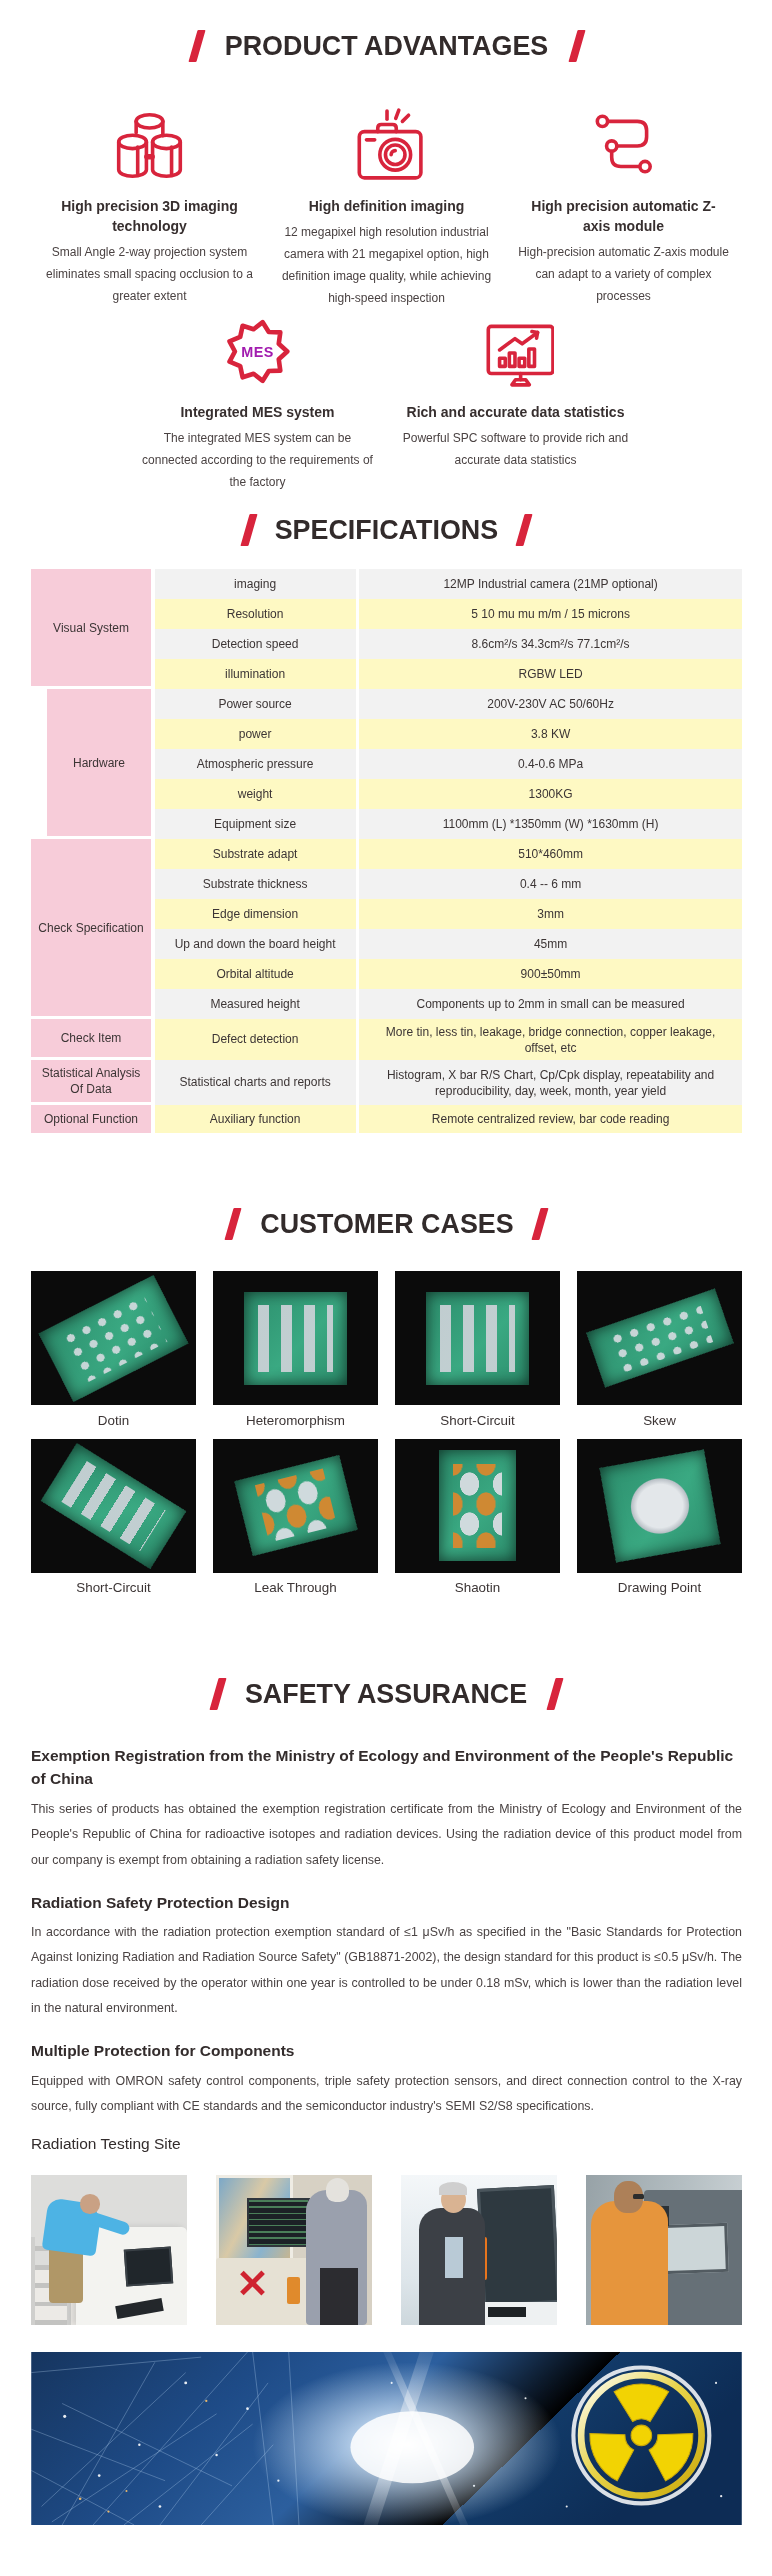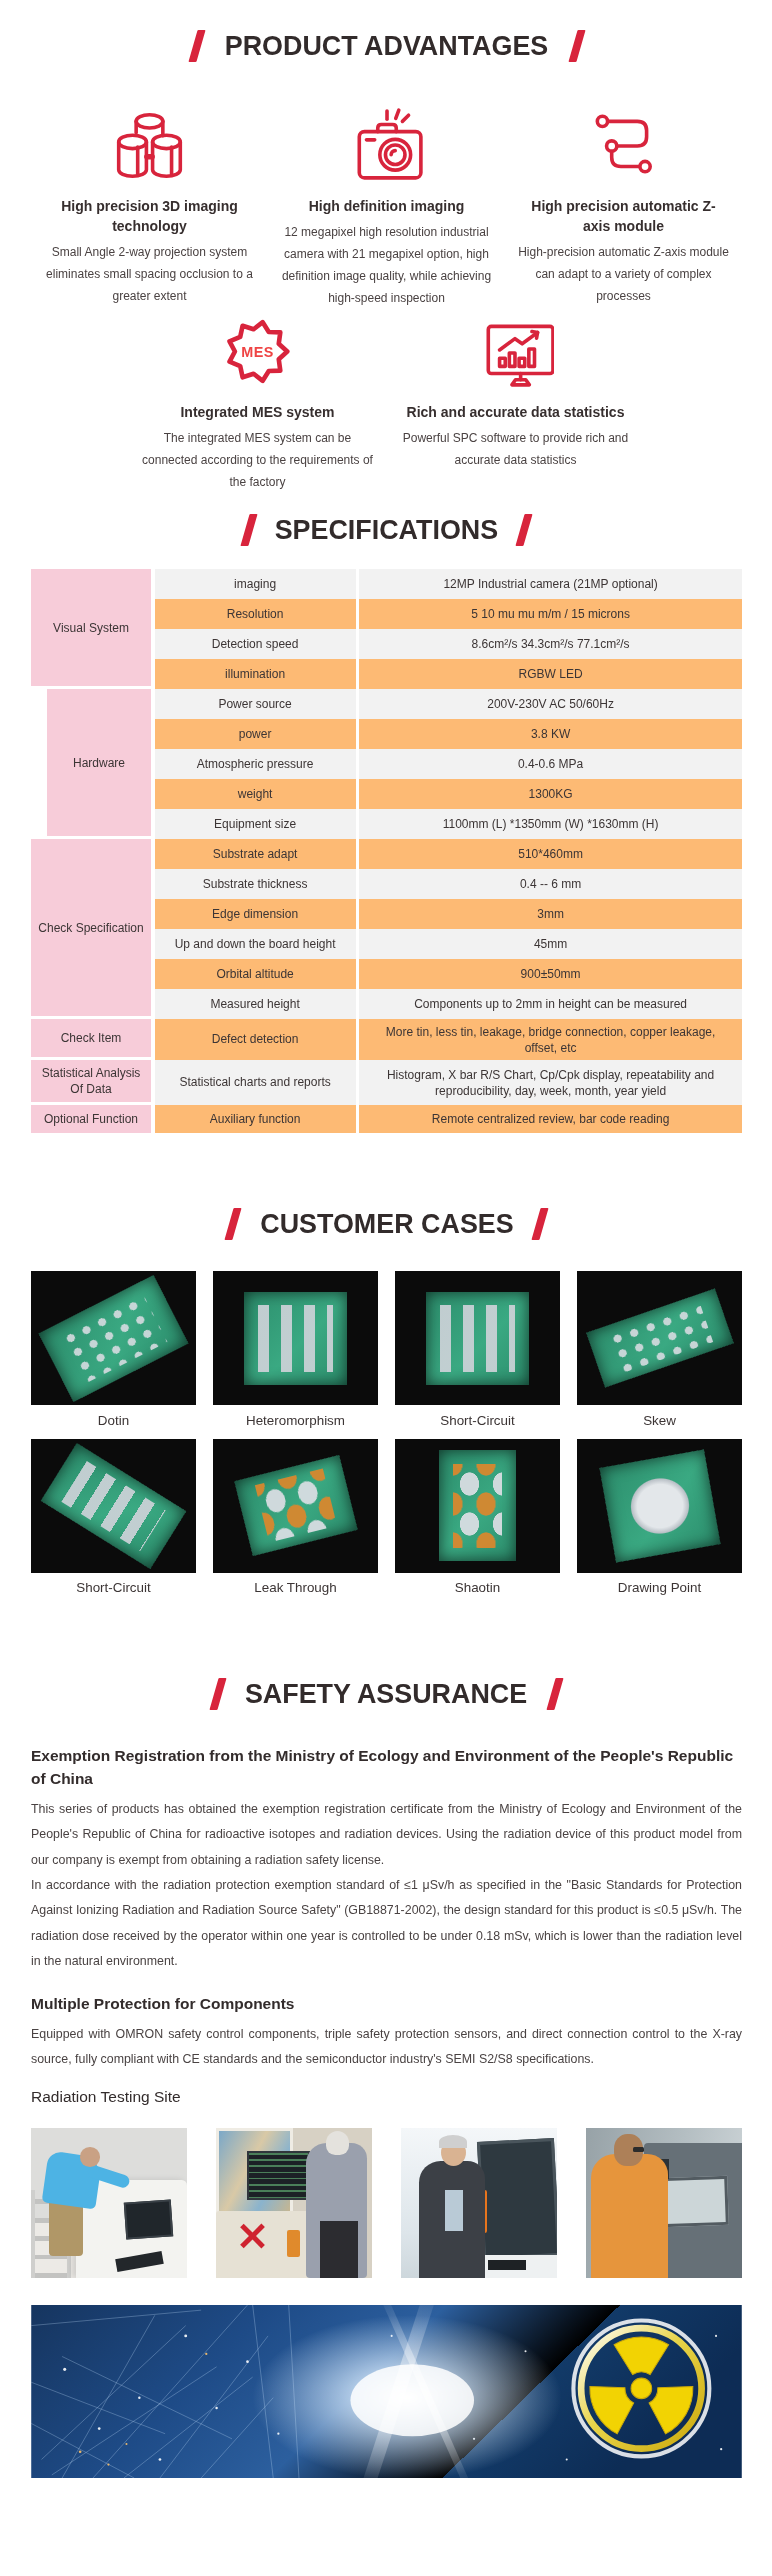--- a/index.html
+++ b/index.html
@@ -27,21 +27,21 @@
   .sec-advantages { padding-top: 30px; }
   .adv-row { display: flex; justify-content: center; }
   .adv-row-1 { margin-top: 45px; }
   .adv-row-2 { margin-top: 3.1px; }
   .adv-card { width: 237px; text-align: center; }
   .adv-row-2 .adv-card { width: 258px; }
   .adv-icon { height: 77px; display: flex; align-items: flex-end; justify-content: center; position: relative; }
   .adv-icon svg { stroke: #d8243c; fill: none; stroke-width: 7; stroke-linecap: round; stroke-linejoin: round; }
   .adv-icon .icon-label {
     position: absolute; left: 0; right: 0; top: 31px; text-align: center;
-    color: #ef4444; font-weight: 700; font-size: 14.4px; letter-spacing: 0.5px;
+    color: #a21caf; font-weight: 700; font-size: 14.4px; letter-spacing: 0.5px;
   }
   .adv-head {
     margin-top: 13.4px; font-size: 14px; font-weight: 700; color: #372f2f;
     line-height: 1.42; padding: 0 15.5px;
   }
   .adv-body {
     margin-top: 5.2px; font-size: 12px; font-weight: 400; color: #4a4242;
     line-height: 1.82; padding: 0 9.3px;
   }
 
@@ -63,21 +63,21 @@
   .g-cell.last { border-bottom: none; }
   .g1 { grid-row: 1 / span 4; }
   .g2 { grid-row: 5 / span 5; margin-left: 16px; }
   .g3 { grid-row: 10 / span 6; }
   .g4 { grid-row: 16; }
   .g5 { grid-row: 17; }
   .g6 { grid-row: 18; }
   .p-cell { grid-column: 2; display: flex; align-items: center; justify-content: center; line-height: 1.3; padding: 0 4.1px; }
   .v-cell { grid-column: 3; display: flex; align-items: center; justify-content: center; text-align: center; line-height: 1.35; padding: 0 14.4px; }
   .row-grey { background: #f2f2f2; }
-  .row-white { background: #fdba74; }
+  .row-white { background: #fef9c3; }
 
   
   .sec-cases { margin-top: 75px; }
   .case-row { display: flex; justify-content: space-between; margin-top: 31px; }
   .case-row.second { margin-top: 11.3px; }
   .case { width: 165px; text-align: center; }
   .case-img {
     width: 165px; height: 134px; background: #0b0b0b; position: relative;
     overflow: hidden; display: flex; align-items: center; justify-content: center;
   }
@@ -320,21 +320,21 @@
     <div class="v-cell row-white" style="grid-row:10">510*460mm</div>
     <div class="p-cell row-grey" style="grid-row:11">Substrate thickness</div>
     <div class="v-cell row-grey" style="grid-row:11">0.4 -- 6 mm</div>
     <div class="p-cell row-white" style="grid-row:12">Edge dimension</div>
     <div class="v-cell row-white" style="grid-row:12">3mm</div>
     <div class="p-cell row-grey" style="grid-row:13">Up and down the board height</div>
     <div class="v-cell row-grey" style="grid-row:13">45mm</div>
     <div class="p-cell row-white" style="grid-row:14">Orbital altitude</div>
     <div class="v-cell row-white" style="grid-row:14">900±50mm</div>
     <div class="p-cell row-grey" style="grid-row:15">Measured height</div>
-    <div class="v-cell row-grey" style="grid-row:15">Components up to 2mm in height can be measured</div>
+    <div class="v-cell row-grey" style="grid-row:15">Components up to 2mm in small can be measured</div>
     <div class="p-cell row-white" style="grid-row:16">Defect detection</div>
     <div class="v-cell row-white" style="grid-row:16">More tin, less tin, leakage, bridge connection, copper leakage, offset, etc</div>
     <div class="p-cell row-grey" style="grid-row:17">Statistical charts and reports</div>
     <div class="v-cell row-grey" style="grid-row:17">Histogram, X bar R/S Chart, Cp/Cpk display, repeatability and reproducibility, day, week, month, year yield</div>
     <div class="p-cell row-white" style="grid-row:18">Auxiliary function</div>
     <div class="v-cell row-white" style="grid-row:18">Remote centralized review, bar code reading</div>
   </div>
 </section>
 
 <section class="sec-cases wrap">
@@ -405,20 +405,21 @@
     <h2>SAFETY ASSURANCE</h2>
     <span class="slash"></span>
   </div>
 
   <div class="safety-block first">
     <h3>Exemption Registration from the Ministry of Ecology and Environment of the People's Republic of China</h3>
     <p>This series of products has obtained the exemption registration certificate from the Ministry of Ecology and Environment of the People's Republic of China for radioactive isotopes and radiation devices. Using the radiation device of this product model from our company is exempt from obtaining a radiation safety license.</p>
   </div>
 
   <div class="safety-block">
+    <h3>Radiation Safety Protection Design</h3>
     <p>In accordance with the radiation protection exemption standard of ≤1 μSv/h as specified in the "Basic Standards for Protection Against Ionizing Radiation and Radiation Source Safety" (GB18871-2002), the design standard for this product is ≤0.5 μSv/h. The radiation dose received by the operator within one year is controlled to be under 0.18 mSv, which is lower than the radiation level in the natural environment.</p>
   </div>
 
   <div class="safety-block">
     <h3>Multiple Protection for Components</h3>
     <p>Equipped with OMRON safety control components, triple safety protection sensors, and direct connection control to the X-ray source, fully compliant with CE standards and the semiconductor industry's SEMI S2/S8 specifications.</p>
   </div>
 
   <h3 class="site-heading">Radiation Testing Site</h3>
 

